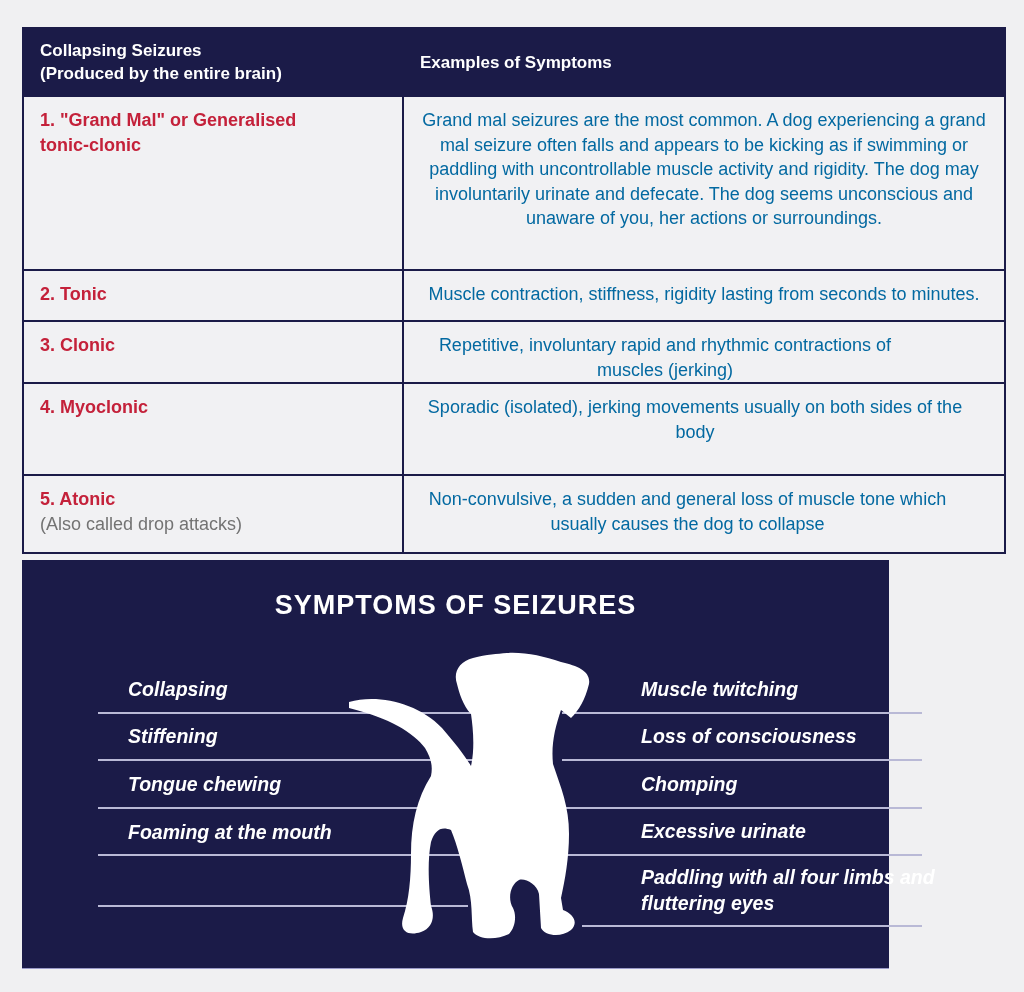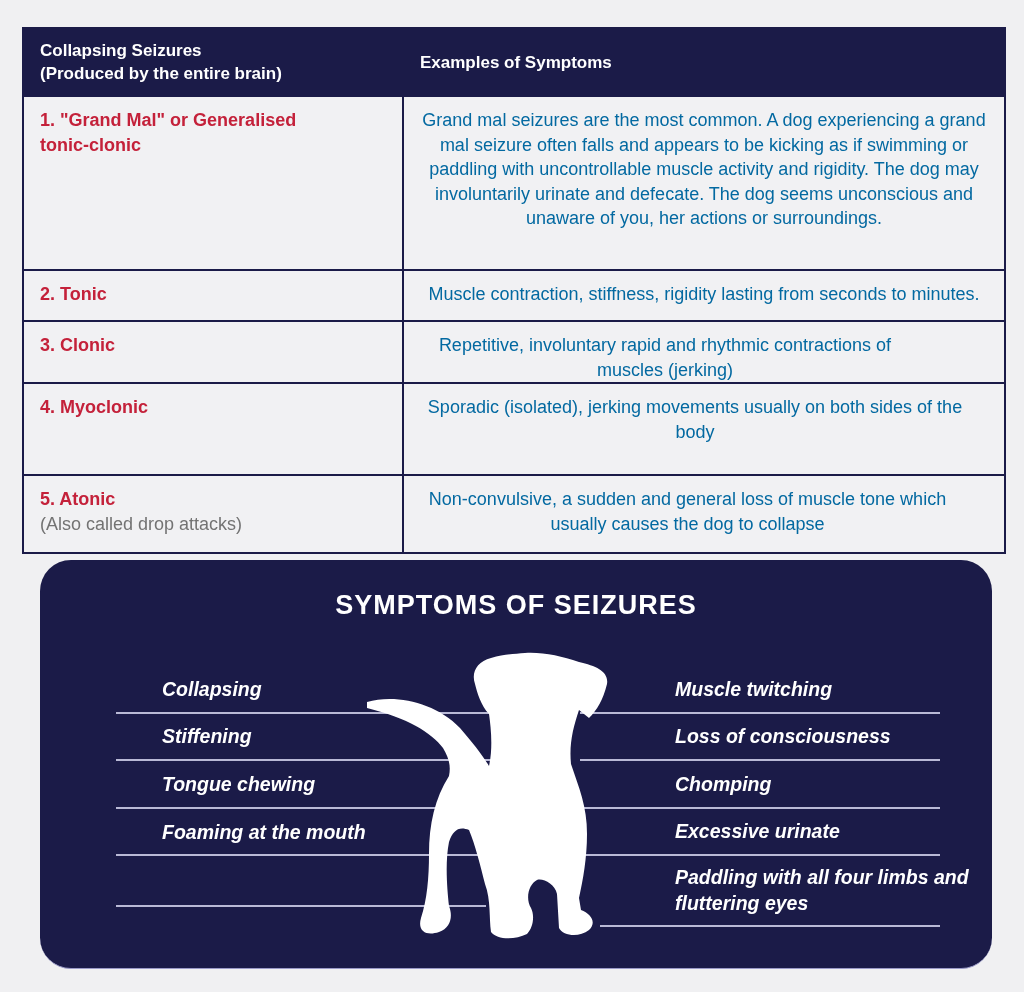--- a/index.html
+++ b/index.html
@@ -44,42 +44,40 @@
     font-size: 18px;
     line-height: 24.5px;
     padding: 11px 16px 0 16px;
     box-sizing: border-box;
   }
   .type-name { color: #c4213a; font-weight: bold; }
   .type-sub { color: #737373; font-weight: normal; }
   .desc { color: #0369a1; text-align: center; }
 
   .panel {
-    position: absolute; left: 40px; top: 560px;
-    width: 952px; height: 408px;
+    position: absolute; left: 22px; top: 560px;
+    width: 867px; height: 408px;
     background: #1b1b48;
     border-bottom: 1px solid #9a9ac8;
-    border-radius: 31px;
   }
   .panel-title {
     position: absolute; left: 0; right: 0; top: 30px;
     text-align: center;
     color: #ffffff;
     font-weight: bold;
     font-size: 27px;
     letter-spacing: 1px;
   }
   .sym {
     position: absolute;
     color: #ffffff;
     font-weight: bold;
     font-style: italic;
     font-size: 19.5px;
     line-height: 26px;
-    margin-left: 16px;
   }
   .rule {
     position: absolute;
     height: 2px;
     background: #b9b9d6;
   }
   .dog { position: absolute; left: 325px; top: 88px; }
 </style>
 </head>
 <body>

